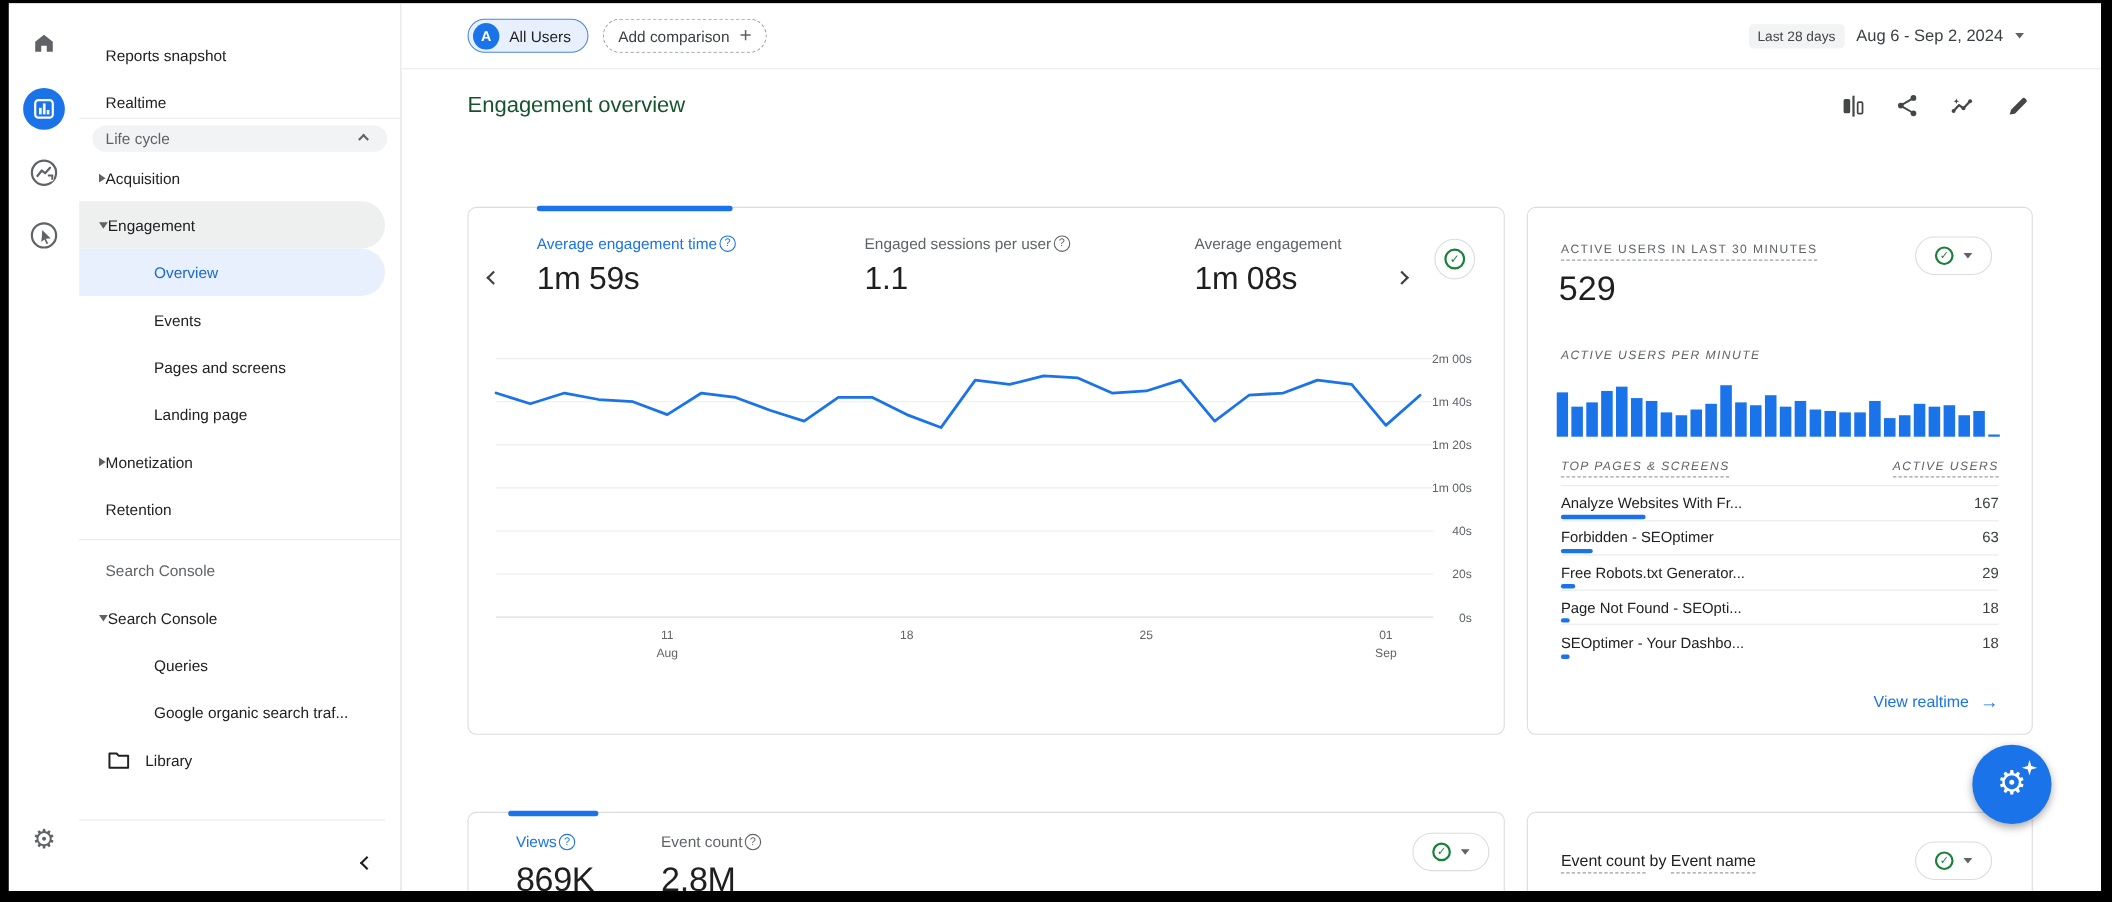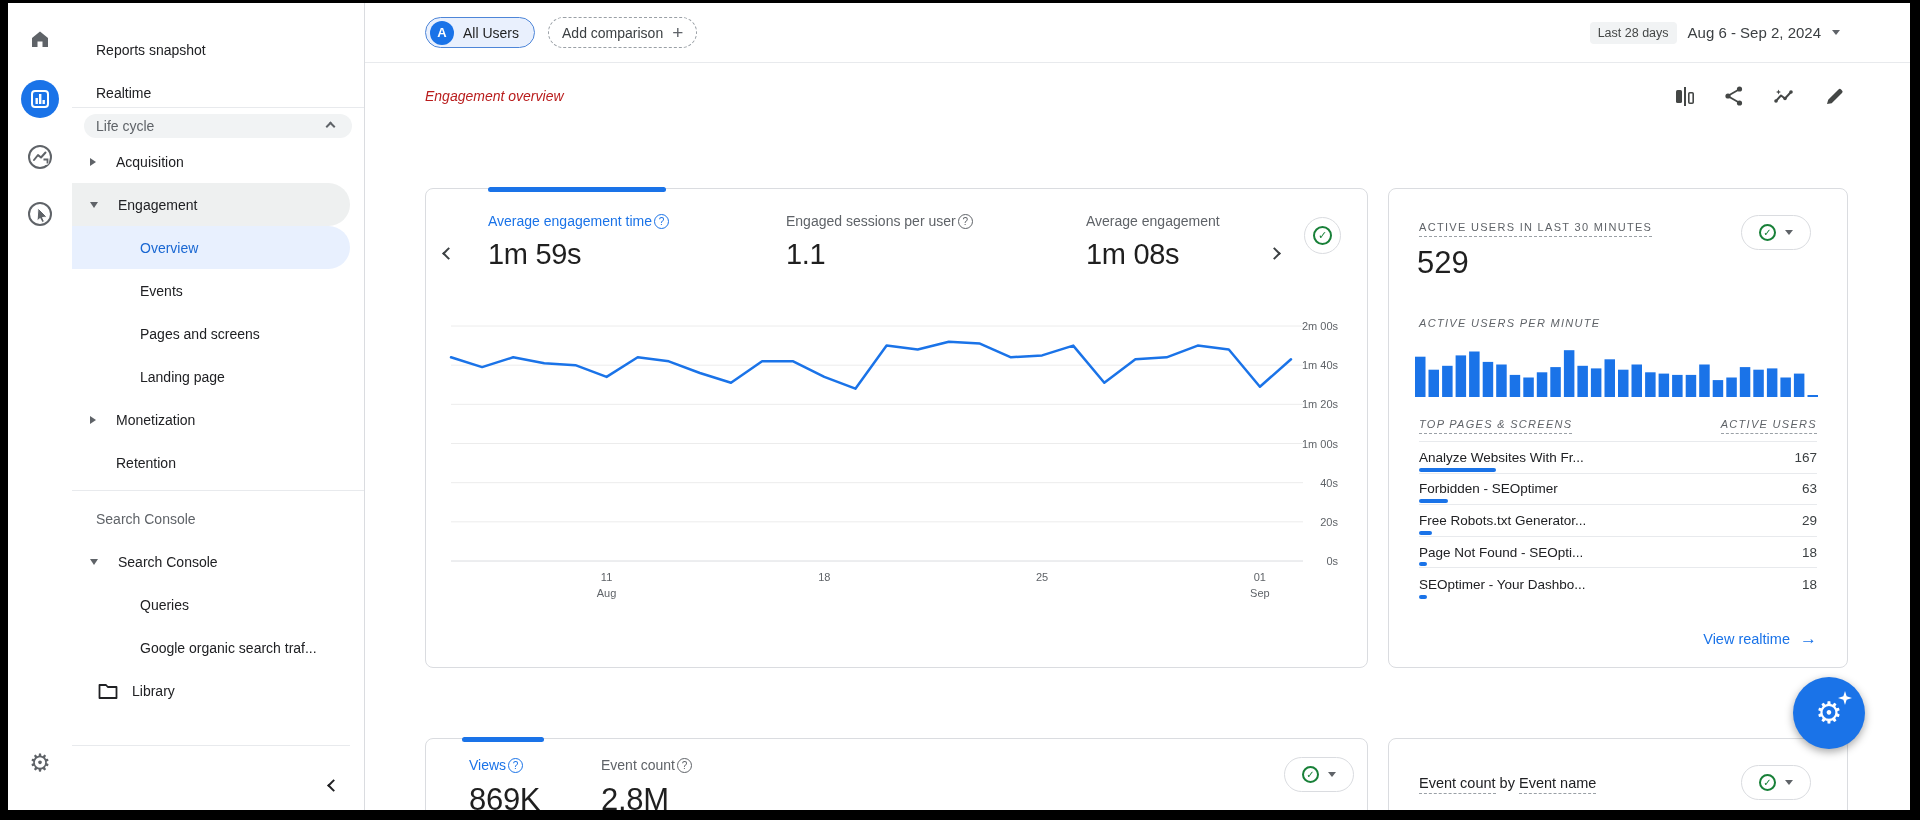--- a/index.html
+++ b/index.html
@@ -17,21 +17,21 @@
   .rail-home { top:24px; }
   .rail-active { top:77px; width:38px; height:38px; border-radius:50%; background:#1a73e8; }
   .rail-explore { top:140px; }
   .rail-ads { top:197px; }
   .rail-gear { top:746px; font-size:24px; color:#5f6368; }
 
   
   .sidebar { position:absolute; left:64px; top:0; width:293px; height:100%; background:#fff; border-right:1px solid #dadce0; padding-top:12px; }
   .side-row { height:43px; display:flex; align-items:center; font-size:14px; color:#202124; cursor:pointer; position:relative; margin-right:14px; }
   .side-row.top { padding-left:24px;align-items:flex-end; }
-  .side-row.parent { padding-left:18px; gap:20px; }
+  .side-row.parent { padding-left:18px; gap:0; }
   .side-row.child { padding-left:68px; }
   .side-row.expanded-bg { background:#eef0f0; border-radius:0 22px 22px 0; }
   .side-row.selected { background:#e8f0fe; border-radius:0 22px 22px 0; color:#1967d2; }
   .side-divider { border-top:1px solid #e8eaed; margin:6px 0; }
   .side-header { height:43px; display:flex; align-items:center; padding-left:24px; color:#5f6368; font-size:14px; }
   .pill-header { margin:0 12px 2px 12px; height:24px; background:#f1f3f4; border-radius:19px; display:flex; align-items:center; justify-content:space-between; padding:0 18px 0 12px; color:#5f6368; font-size:14px; cursor:pointer; }
   .tri-r { width:0; height:0; border-left:6px solid #5f6368; border-top:4px solid transparent; border-bottom:4px solid transparent; }
   .tri-d { width:0; height:0; border-top:6px solid #5f6368; border-left:4px solid transparent; border-right:4px solid transparent; }
   .chev { display:inline-block; width:7px; height:7px; border-right:2px solid #5f6368; border-bottom:2px solid #5f6368; }
   .chev.up { transform:rotate(-135deg); }
@@ -49,21 +49,21 @@
   .pill-all-users .lbl { font-size:14px; color:#1f1f1f; }
   .pill-add { margin-left:13px; height:31px; border:1px dashed #9aa0a6; border-radius:16px; padding:0 13px; display:flex; align-items:center; gap:9px; color:#3c4043; font-size:14px; cursor:pointer; }
   .pill-add .plus { font-size:19px; color:#5f6368; font-weight:400; line-height:1; }
   .topbar-right { margin-left:auto; display:flex; align-items:center; gap:11px; cursor:pointer; }
   .chip-range { background:#f1f3f4; color:#444746; font-size:12.5px; font-weight:500; padding:4px 8px; border-radius:4px; }
   .date-txt { font-size:15px; color:#3c4043; }
   .caret { width:0; height:0; border-top:5px solid #5f6368; border-left:4.5px solid transparent; border-right:4.5px solid transparent; }
 
   
   .titlebar { position:absolute; left:357px; right:0; top:60px; height:66px; display:flex; align-items:center; padding:0 64px 0 60px; }
-  .page-title { font-size:14px; color:#b91c1c; font-weight:400;font-style:italic; }
+  .page-title { font-size:20px; color:#14532d; font-weight:400; }
   .title-icons { margin-left:auto; display:flex; align-items:center; gap:28px; color:#444746; }
   .title-icons .ticon { cursor:pointer; display:flex; }
 
   
   .card { position:absolute; background:#fff; border:1px solid #dadce0; border-radius:8px; }
   #card-main { left:417px; top:185px; width:943px; height:480px; }
   #card-rt   { left:1380px; top:185px; width:460px; height:480px; }
   #card-bl   { left:417px; top:735px; width:943px; height:130px; }
   #card-br   { left:1380px; top:735px; width:460px; height:130px; }
 

